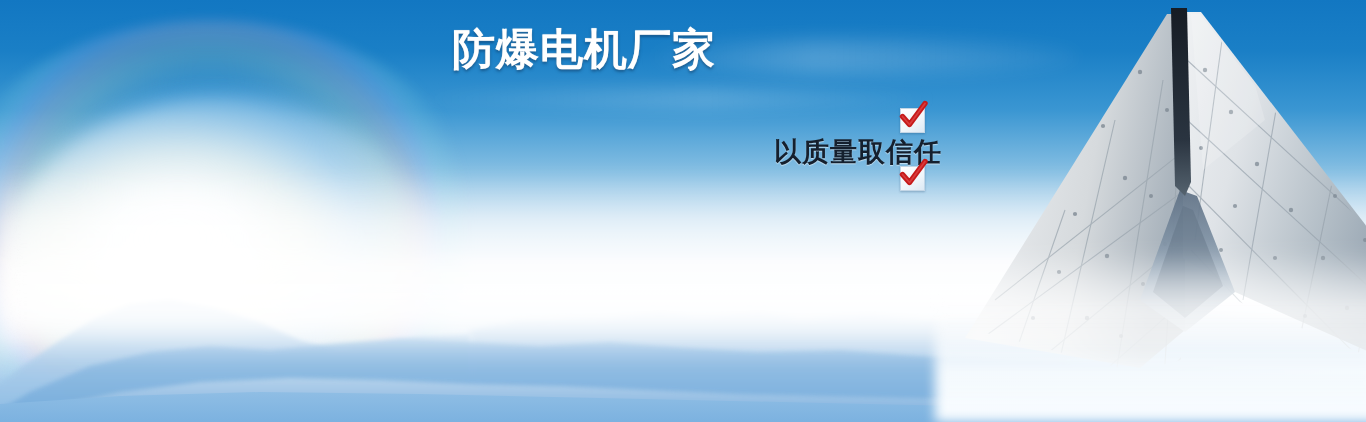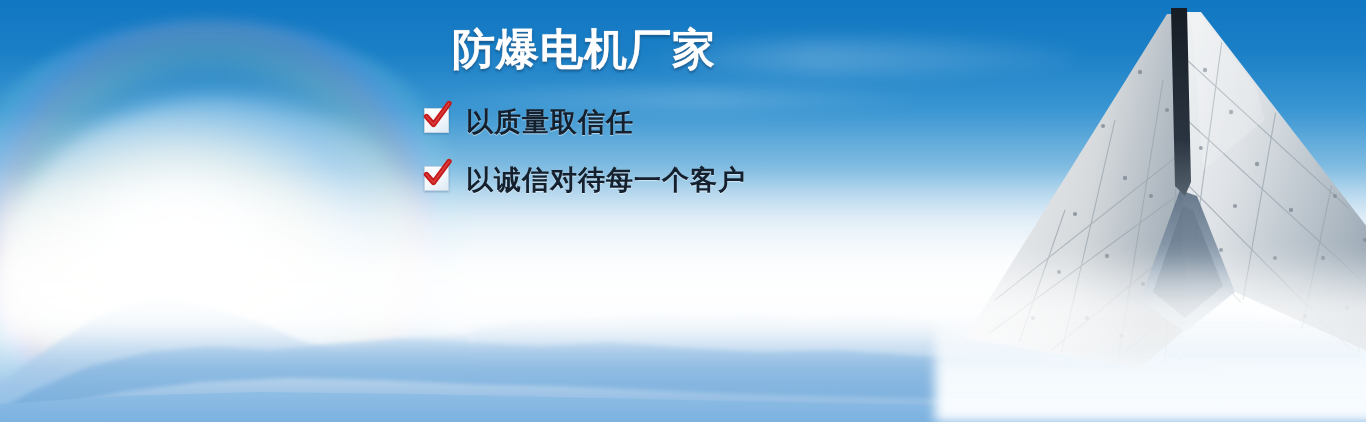--- a/index.html
+++ b/index.html
@@ -135,22 +135,23 @@
   }
 
   #bullets {
     position: absolute;
     left: 422px;
     top: 104px;
     width: 520px;
   }
   .bullet {
     display: flex;
-    align-items: flex-start;
+    align-items: flex-end;
     height: 58px;
+    flex-direction: column;
   }
   .check-box {
     position: relative;
     width: 30px;
     height: 30px;
     flex: 0 0 30px;
     margin-right: 14px;
   }
   .check-box .square {
     position: absolute;
@@ -358,18 +359,17 @@
     </div>
 
     <div class="bullet">
       <span class="check-box">
         <span class="square"></span>
         <svg viewBox="0 0 30 30">
           <path d="M4.5,15.5 L11.5,23.5 L27,2.5" fill="none" stroke="#c61a1a" stroke-width="5.4" stroke-linecap="round" stroke-linejoin="round"></path>
           <path d="M4.5,15.5 L11.5,23.5 L27,2.5" fill="none" stroke="#e8585a" stroke-width="1.8" stroke-linecap="round" stroke-linejoin="round" opacity="0.55"></path>
         </svg>
       </span>
-      <span class="bullet-text">以诚信对待每一个客户</span>
     </div>
 
 
   </div>
 </div>
 
 </body></html>

